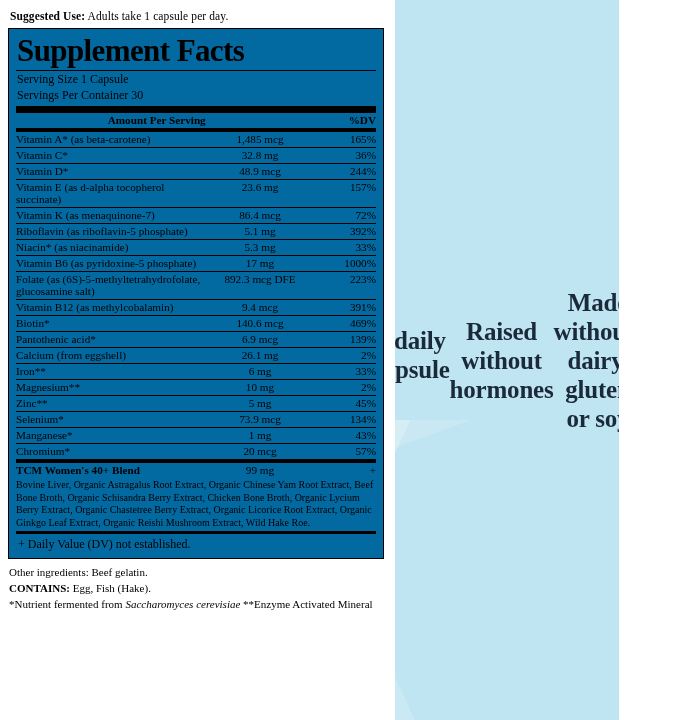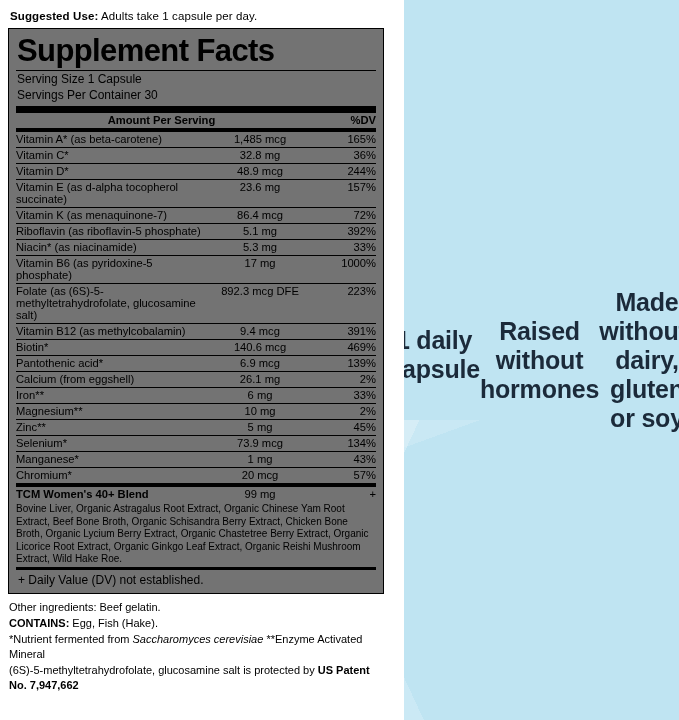--- a/index.html
+++ b/index.html
@@ -8,23 +8,24 @@
   }
   body {
     width: 679px;
     height: 720px;
     font-family: "Liberation Sans", sans-serif;
     background: #ffffff;
     overflow: hidden;
   }
   .page {
     position: relative;
-    width: 679px;
+    width: 619px;
     height: 720px;
     display: flex;
+    font-family: Liberation Serif, serif;
   }
   
   .left {
     position: relative;
     width: 404px;
     height: 720px;
     background: #ffffff;
     box-sizing: border-box;
     padding: 6px 10px 0 8px;
   }
@@ -34,21 +35,21 @@
     margin: 4px 0 6px 2px;
     letter-spacing: 0.1px;
   }
   .suggested-use b { font-weight: bold; }
 
   .panel {
     border: 1.5px solid #000;
     box-sizing: border-box;
     width: 376px;
     padding: 5px 7px 6px 7px;
-    background: #737373;
+    background: #0369a1;
   }
   .sf-title {
     font-size: 31px;
     font-weight: bold;
     letter-spacing: -0.6px;
     line-height: 1.04;
     margin: 1px 0 3px 1px;
   }
   .rule-heavy {
     border-bottom: 7px solid #000;
@@ -316,23 +317,20 @@
     </div>
 
     <div class="below-panel">
       <div class="row">Other ingredients: Beef gelatin.</div>
       <div class="row">
         <span class="b">CONTAINS:</span><span> Egg, Fish (Hake).</span>
       </div>
       <div class="row">
         <span>*Nutrient fermented from </span><span class="i">Saccharomyces cerevisiae</span><span>   **Enzyme Activated Mineral</span>
       </div>
-      <div class="row">
-        <span>(6S)-5-methyltetrahydrofolate, glucosamine salt is protected by </span><span class="b">US Patent No. 7,947,662</span>
-      </div>
     </div>
   </div>
 
   <div class="right">
     <div class="watermark"></div>
     <div class="right-inner">
       <div class="claim c1">1 daily capsule</div>
       <div class="divider"></div>
       <div class="claim">Raised without hormones</div>
       <div class="divider"></div>

